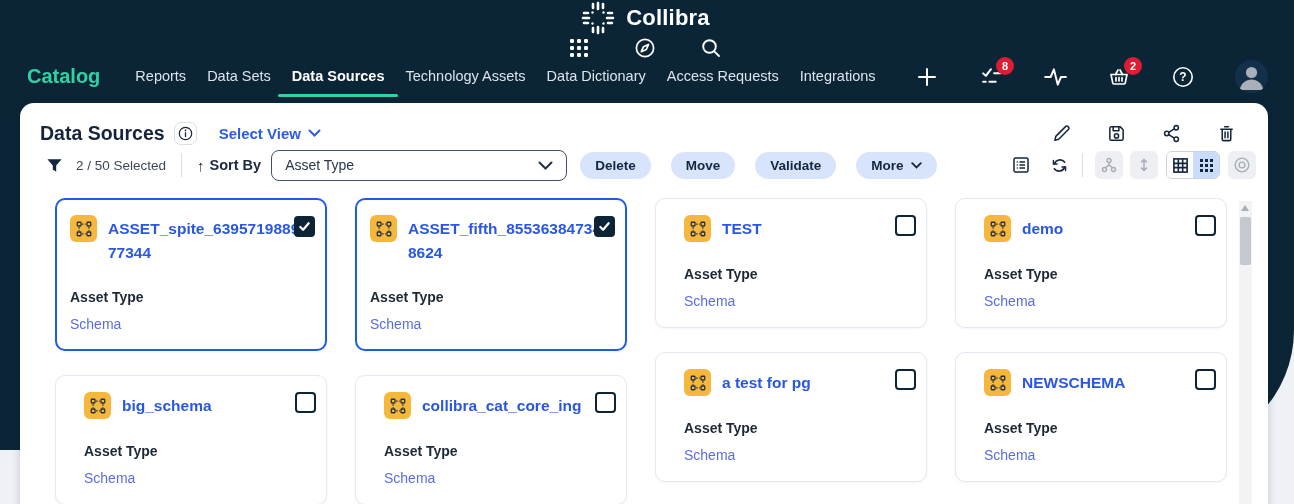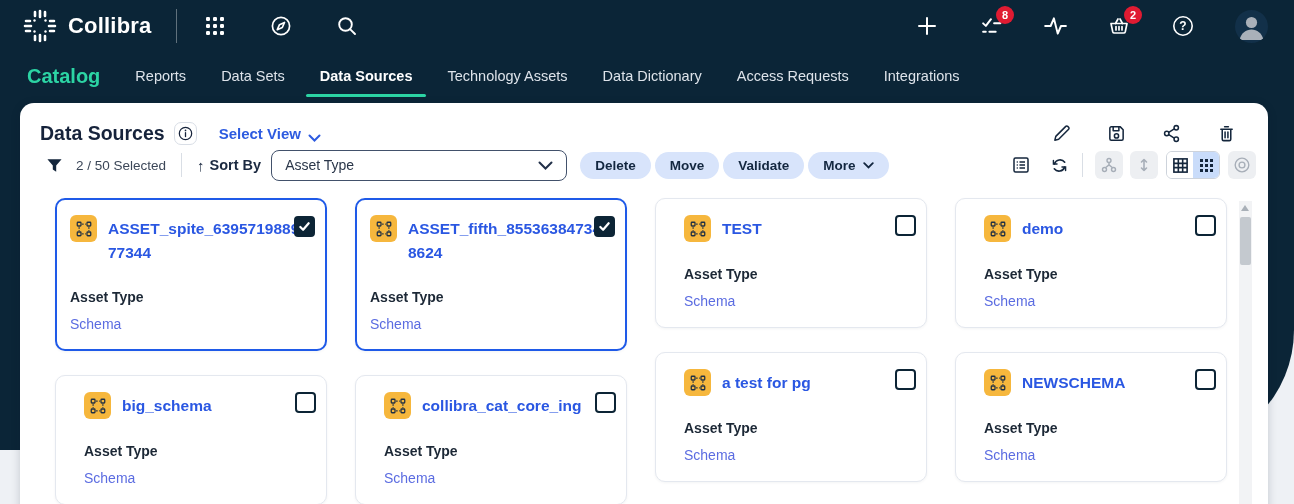--- a/index.html
+++ b/index.html
@@ -11,73 +11,73 @@
     color:#16233b;
   }
   .navy-bg {
     position:absolute; top:0; left:0; width:1294px; height:450px;
     background:#0b2537; border-radius:0 0 120px 0;
   }
 
   
   .topnav {
     position:relative; height:52px; display:flex; align-items:center;
-    padding:0 26px 0 22px; color:#fff;
+    padding:0 26px 0 22px; color:#fff;flex-direction:column;
   }
   .brand { display:flex; align-items:center; gap:10px; }
   .brand-name { font-size:22px; font-weight:700; letter-spacing:.2px; }
   .nav-divider { width:1px; height:34px; background:rgba(255,255,255,.35); margin:0 26px 0 24px; }
   .nav-icons-left { display:flex; align-items:center; gap:42px; }
   .nav-icons-right { margin-left:auto; display:flex; align-items:center; gap:40px; }
   .icon-btn { position:relative; display:flex; align-items:center; justify-content:center; width:24px; height:24px; cursor:pointer; }
   .badge {
     position:absolute; top:-8px; right:-11px; min-width:18px; height:18px; padding:0 4px;
     background:#e01b32; color:#fff; font-size:11px; font-weight:700;
     border-radius:9px; display:flex; align-items:center; justify-content:center;
   }
   .avatar { width:33px; height:33px; border-radius:50%; overflow:hidden; background:#123049; }
 
   
   .subnav { position:relative; height:48px; display:flex; align-items:stretch; padding:0 0 0 27px; }
   .app-title { font-size:20px; font-weight:700; color:#2cd4a4; display:flex; align-items:center; margin-right:33px; }
-  .tabs { display:flex; gap:31px; }
+  .tabs { display:flex; gap:17px; }
   .tab { position:relative; display:flex; align-items:center; font-size:14.5px; color:#dde3ea; cursor:pointer; padding:0 2px; }
   .tab.active { color:#fff; font-weight:700; }
   .tab.active::after {
     content:""; position:absolute; left:-12px; right:-12px; bottom:3px; height:3px;
     background:#2cd4a4; border-radius:2px;
   }
 
   
   .panel {
     position:absolute; top:103px; left:20px; right:26px; bottom:-30px;
     background:#fff; border-radius:14px 14px 0 0;
     box-shadow:0 2px 10px rgba(5,20,40,.18);
   }
   .p-head { display:flex; align-items:center; height:46px; padding:14px 16px 0 20px; }
   .p-title { font-size:19.5px; font-weight:700; color:#16233b; }
   .info-box {
     width:23px; height:23px; margin-left:9px; border:1px solid #d9dee6; border-radius:7px;
     display:flex; align-items:center; justify-content:center; cursor:pointer;
   }
-  .select-view { margin-left:22px; display:flex; align-items:flex-end; gap:7px; color:#2d5be0; font-size:15px; font-weight:700; cursor:pointer; }
+  .select-view { margin-left:22px; display:flex; align-items:center; gap:7px; color:#2d5be0; font-size:15px; font-weight:700; cursor:pointer; }
   .head-icons { margin-left:auto; display:flex; align-items:center; gap:35px; padding-right:16px; }
   .head-icons .icon-btn { width:20px; height:20px; }
 
   .p-toolbar { display:flex; align-items:center; margin-top:0; padding:0 12px 0 25px; height:32px; }
   .count-label { font-size:13.5px; color:#3c4758; margin-left:13px; }
   .v-div { width:1px; height:24px; background:#d9dee5; margin:0 15px; }
   .sort-label { display:flex; align-items:center; gap:5px; font-size:14.5px; font-weight:700; color:#1b2940; margin-right:10px; }
   .sort-arrow { font-weight:400; font-size:15px; }
   .select {
     width:296px; height:31px; border:1px solid #42516b; border-radius:8px;
     display:flex; align-items:center; justify-content:space-between;
     padding:0 13px; font-size:14px; color:#2a3649; cursor:pointer; background:#fff;
   }
-  .pills { display:flex; gap:4px; margin-left:13px; }
+  .pills { display:flex; gap:20px; margin-left:13px; }
   .pill {
     background:#d8e4fb; color:#132740; font-size:13.5px; font-weight:600;
     padding:6px 15px; border-radius:15px; border:none; cursor:pointer;
     display:flex; align-items:center; gap:7px; font-family:inherit;
   }
   .tb-right { margin-left:auto; display:flex; align-items:center; }
   .tb-right .icon-btn { width:22px; height:22px; }
   .sq-btn {
     width:28px; height:28px; border-radius:6px; display:flex; align-items:center; justify-content:center;
     cursor:default;

